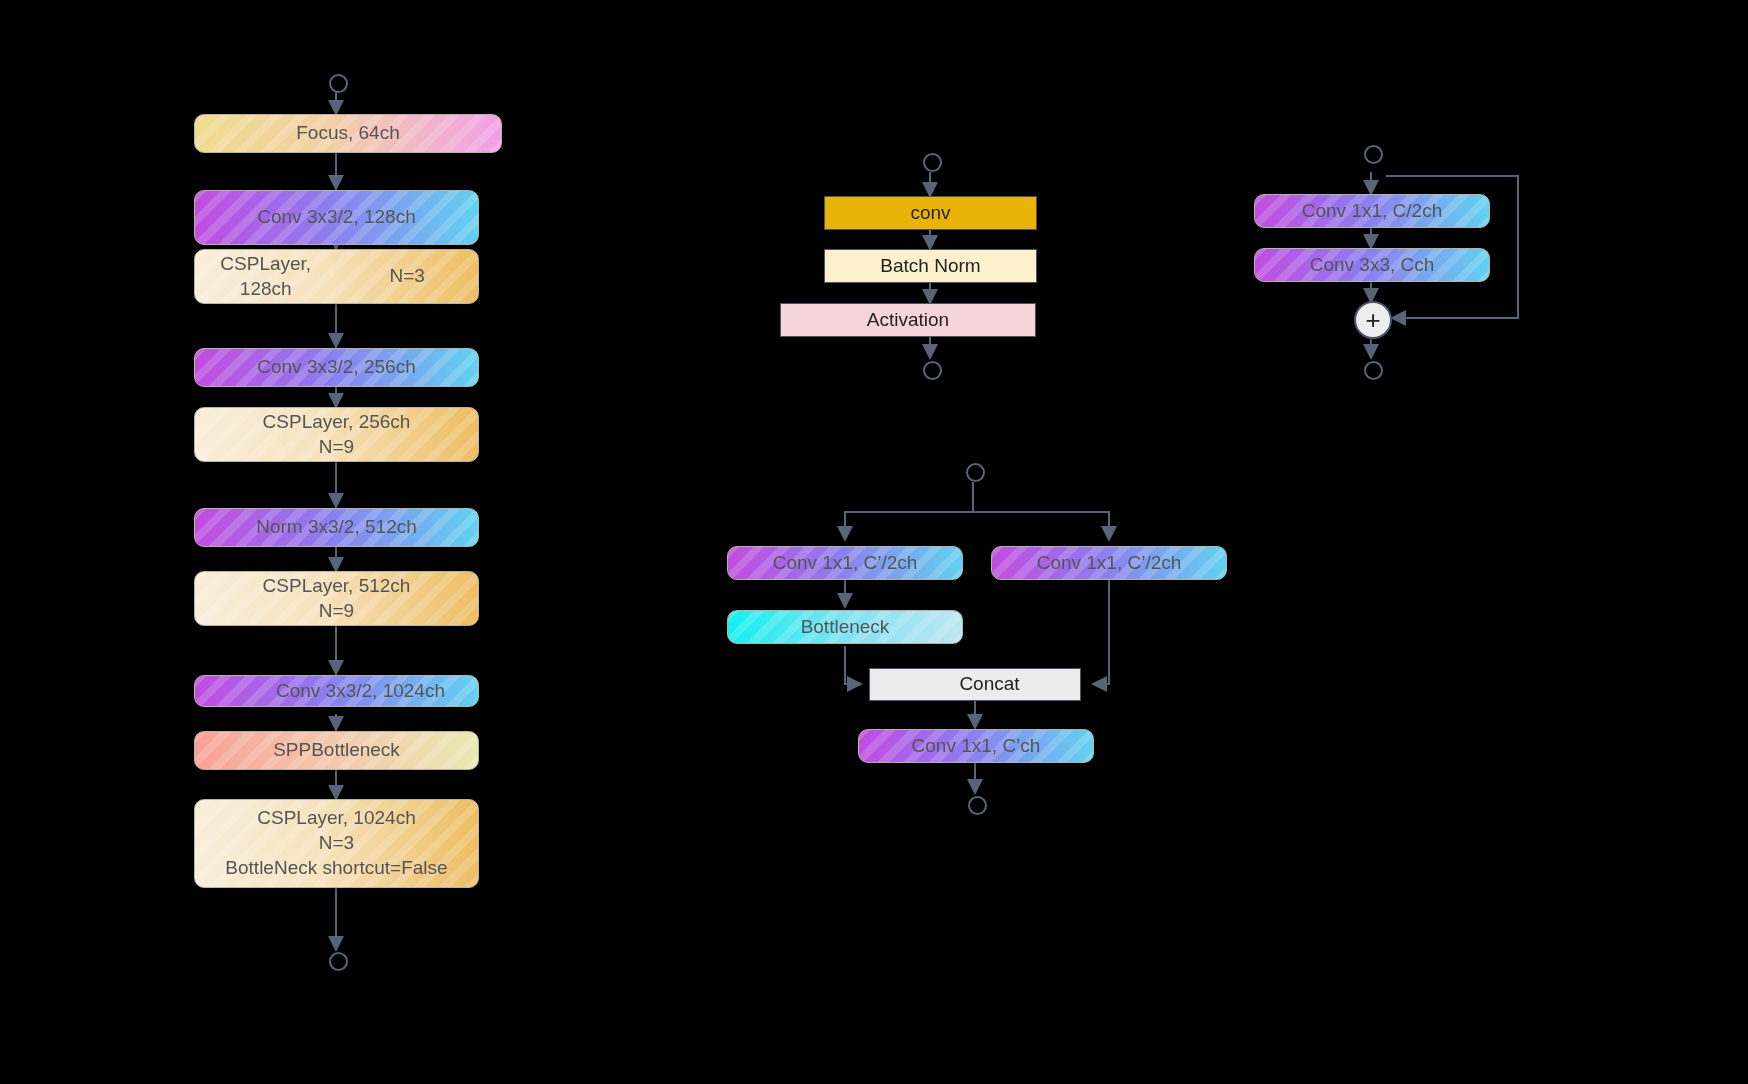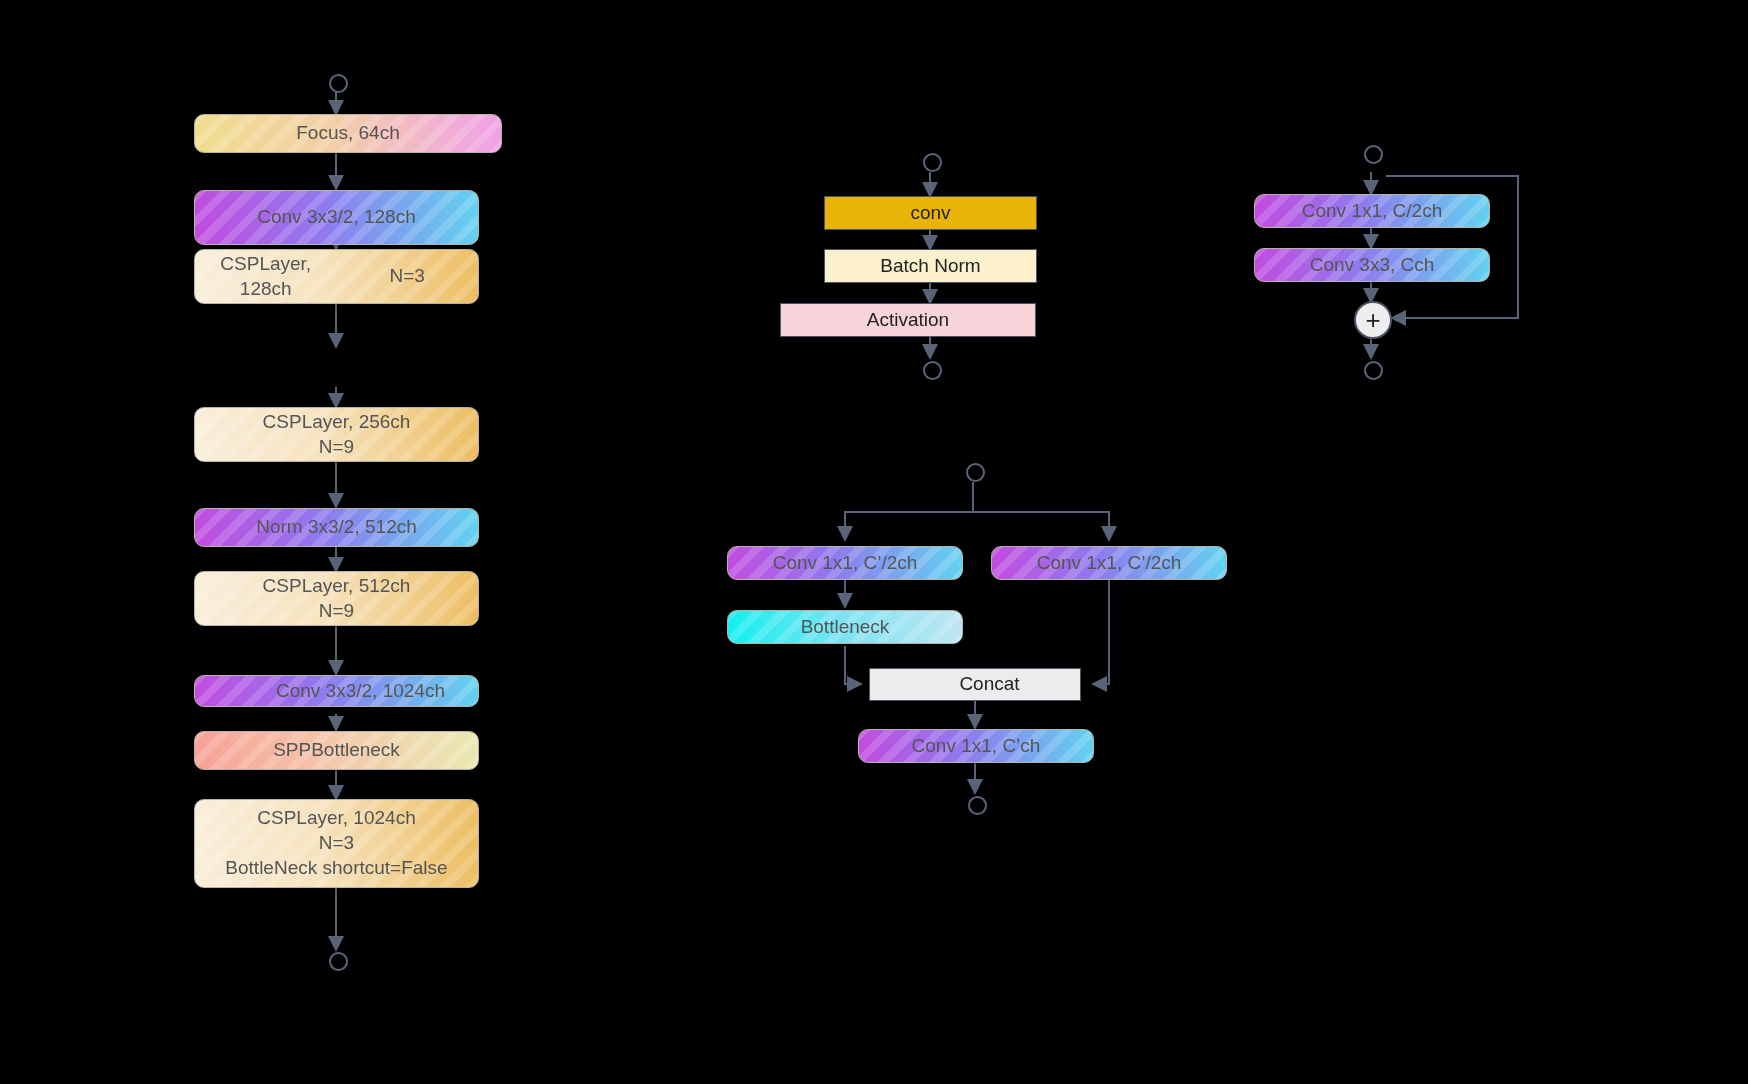--- a/index.html
+++ b/index.html
@@ -94,20 +94,25 @@
     <span class="lbl">Conv 3x3/2, 128ch</span>
   </div>
 
   <div class="node pill" style="left:194px;top:249px;width:285px;height:55px;flex-direction:row;
               background:linear-gradient(90deg,#f9eeda 0%,#f6e2bd 45%,#edbe63 100%);">
     <span class="stripes"></span>
     <span class="lbl">CSPLayer, 128ch</span>
     <span class="lbl">N=3</span>
   </div>
 
+  <div class="node pill" style="left:194px;top:348px;width:285px;height:39px;
+              background:linear-gradient(90deg,#c24ce0 0%,#8f7aee 45%,#62d2f0 100%);">
+    <span class="stripes"></span>
+    <span class="lbl">Conv 3x3/2, 256ch</span>
+  </div>
 
   <div class="node pill" style="left:194px;top:407px;width:285px;height:55px;flex-direction:column;
               background:linear-gradient(90deg,#f9eeda 0%,#f6e2bd 45%,#edbe63 100%);">
     <span class="stripes"></span>
     <span class="lbl">CSPLayer, 256ch</span>
     <span class="lbl">N=9</span>
   </div>
 
   <div class="node pill" style="left:194px;top:508px;width:285px;height:39px;
               background:linear-gradient(90deg,#c24ce0 0%,#8f7aee 45%,#62d2f0 100%);">

